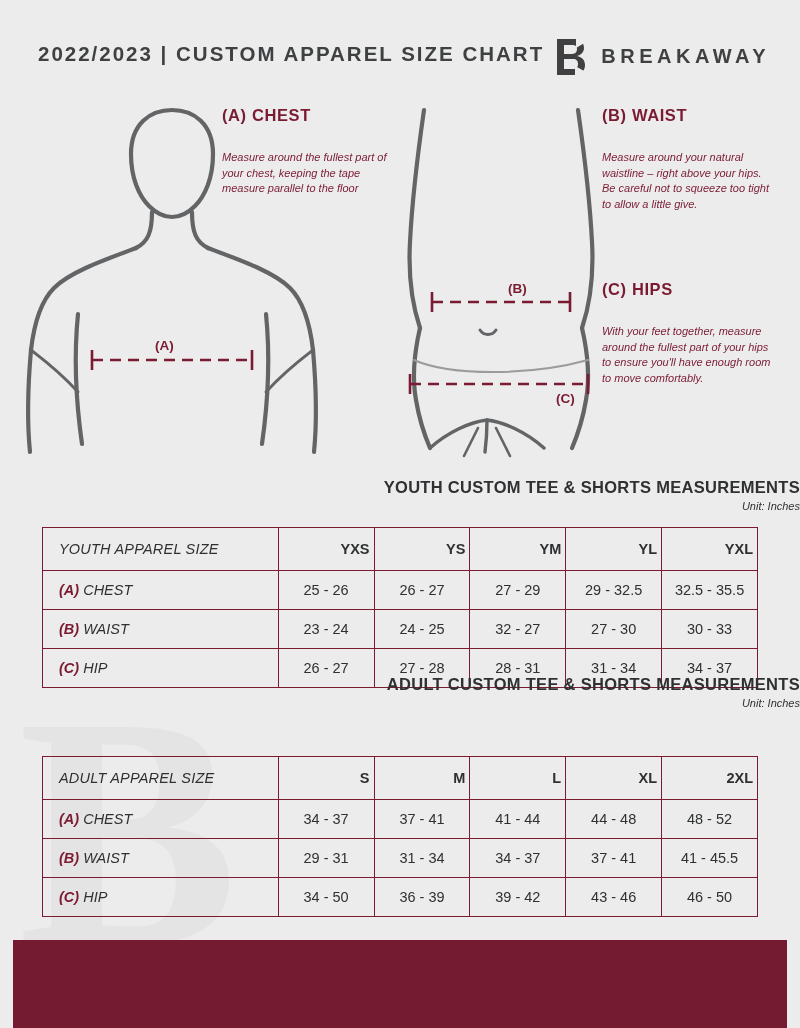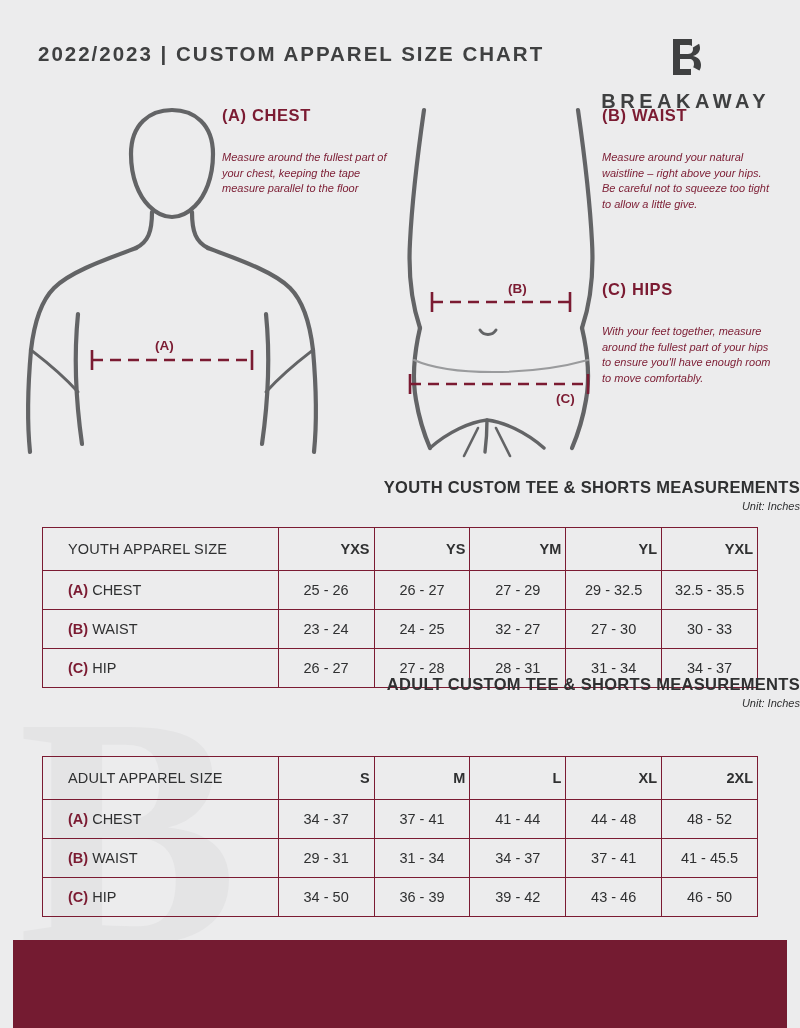--- a/index.html
+++ b/index.html
@@ -56,21 +56,20 @@
     color: #3f4041;
     white-space: nowrap;
   }
   .brand {
     position: absolute;
     right: 30px;
     top: 36px;
     display: flex;
     align-items: center;
     gap: 14px;
-    flex-direction: column;
   }
   .brand-mark {
     width: 34px;
     height: 40px;
     position: relative;
   }
   .brand-name {
     font-size: 20px;
     font-weight: bold;
     letter-spacing: 4.5px;
@@ -148,22 +147,23 @@
     border: 1px solid #7b1b32;
     text-align: center;
     font-size: 14.5px;
     color: #2f3031;
     height: 38px;
     padding: 0 4px;
   }
   table.size-table th.row-head,
   table.size-table td.row-head {
     text-align: left;
-    padding-left: 25px;
+    padding-left: 16px;
     font-size: 14.5px;
+    font-style: italic;
   }
   table.size-table thead th {
     font-weight: bold;
     height: 42px;
     text-align: right;
   }
   table.size-table thead th.row-head {
     font-weight: normal;
     font-size: 14.5px;
     letter-spacing: 0.2px;

